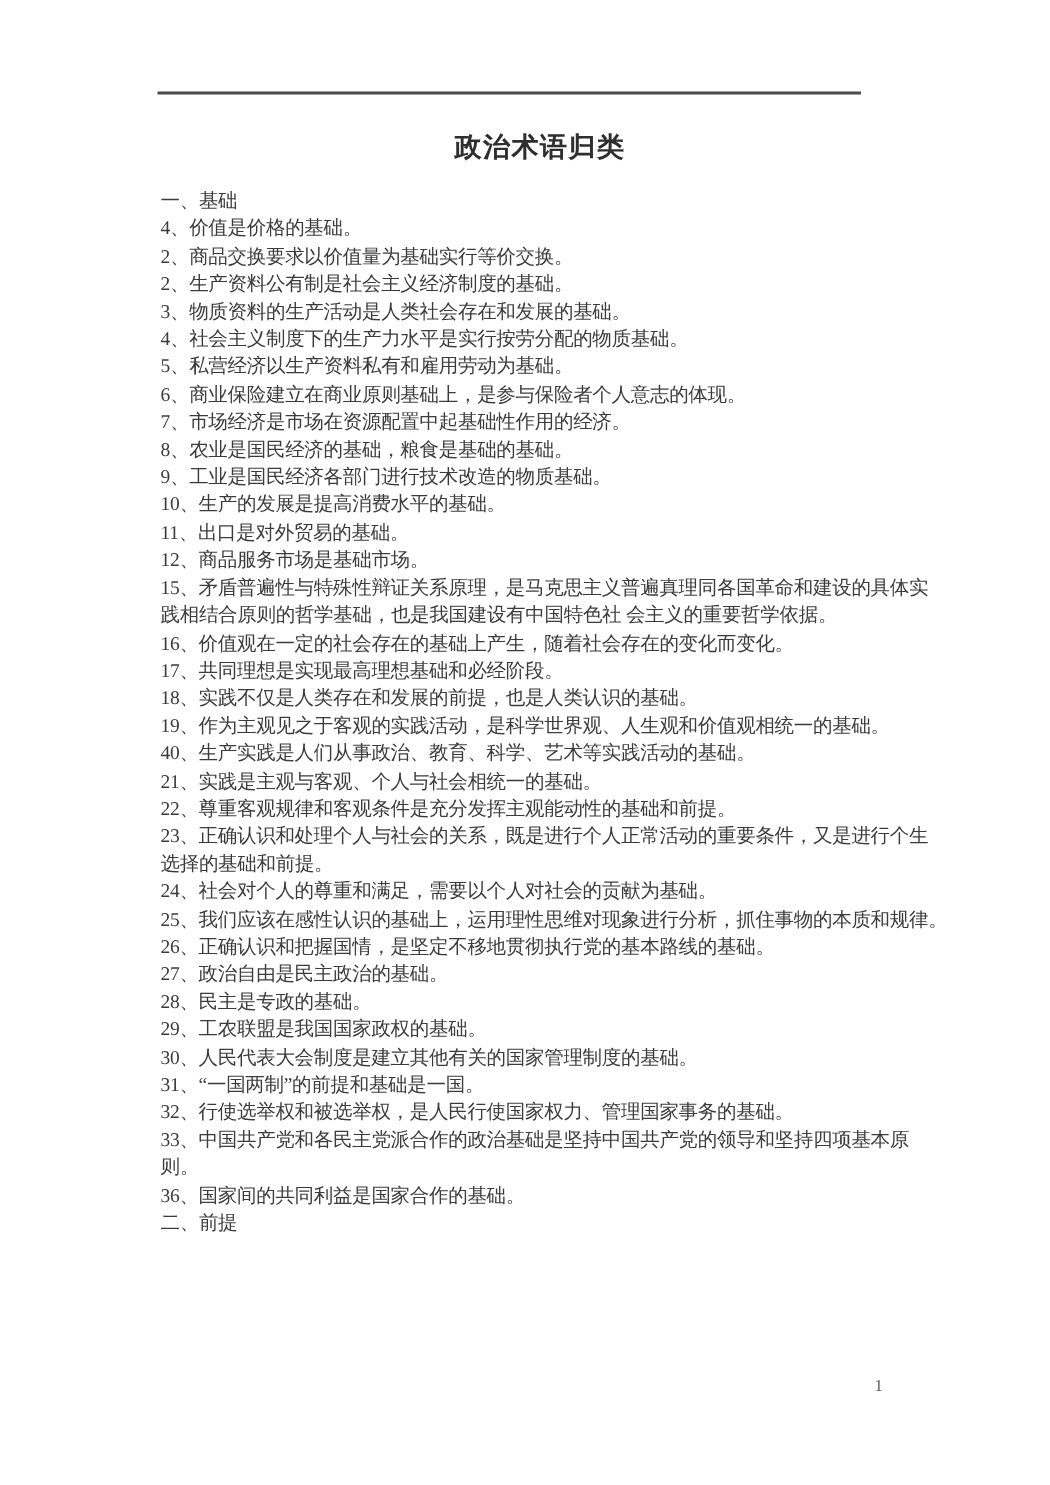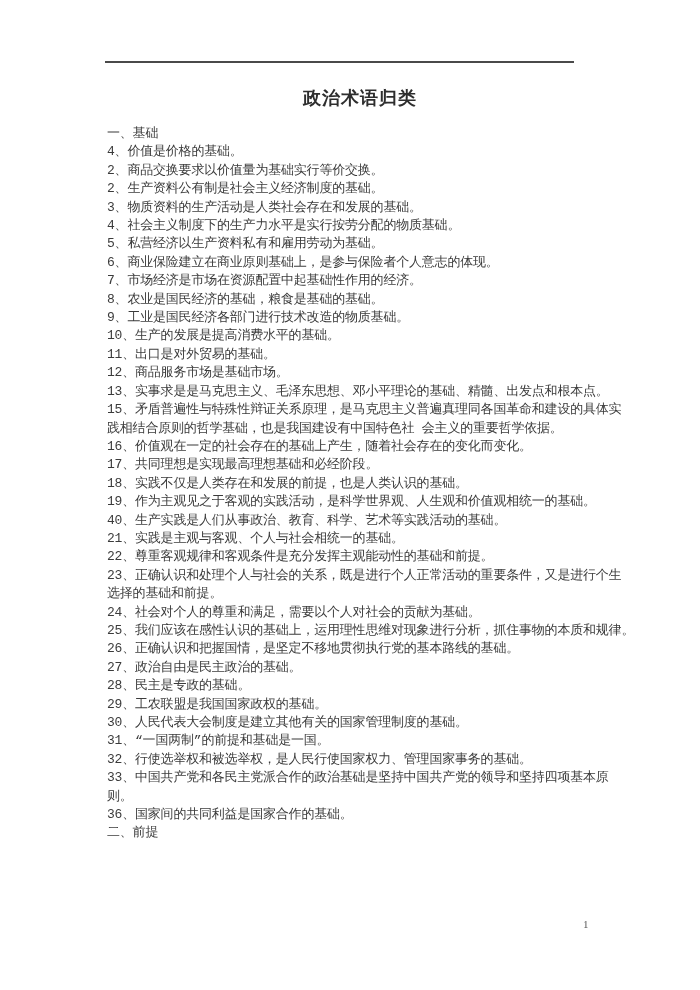--- a/index.html
+++ b/index.html
@@ -40,21 +40,20 @@
     margin: 0 0 16px 0;
     color: #2e2e2e;
   }
   .line {
     font-size: 13px;
     line-height: 18.4px;
     margin: 0;
     white-space: nowrap;
     letter-spacing: -0.2px;
     color: #3b3b3b;
-    font-family: Liberation Mono, monospace;
   }
   .page-number {
     position: absolute;
     left: 583px;
     top: 917px;
     font-size: 11px;
     line-height: 14px;
     color: #5a5a5a;
   }
 </style>
@@ -73,21 +72,20 @@
         <p class="line">3、物质资料的生产活动是人类社会存在和发展的基础。</p>
         <p class="line">4、社会主义制度下的生产力水平是实行按劳分配的物质基础。</p>
         <p class="line">5、私营经济以生产资料私有和雇用劳动为基础。</p>
         <p class="line">6、商业保险建立在商业原则基础上，是参与保险者个人意志的体现。</p>
         <p class="line">7、市场经济是市场在资源配置中起基础性作用的经济。</p>
         <p class="line">8、农业是国民经济的基础，粮食是基础的基础。</p>
         <p class="line">9、工业是国民经济各部门进行技术改造的物质基础。</p>
         <p class="line">10、生产的发展是提高消费水平的基础。</p>
         <p class="line">11、出口是对外贸易的基础。</p>
         <p class="line">12、商品服务市场是基础市场。</p>
-        <p class="line">13、实事求是是马克思主义、毛泽东思想、邓小平理论的基础、精髓、出发点和根本点。</p>
         <p class="line">15、矛盾普遍性与特殊性辩证关系原理，是马克思主义普遍真理同各国革命和建设的具体实</p>
         <p class="line">践相结合原则的哲学基础，也是我国建设有中国特色社 会主义的重要哲学依据。</p>
         <p class="line">16、价值观在一定的社会存在的基础上产生，随着社会存在的变化而变化。</p>
         <p class="line">17、共同理想是实现最高理想基础和必经阶段。</p>
         <p class="line">18、实践不仅是人类存在和发展的前提，也是人类认识的基础。</p>
         <p class="line">19、作为主观见之于客观的实践活动，是科学世界观、人生观和价值观相统一的基础。</p>
         <p class="line">40、生产实践是人们从事政治、教育、科学、艺术等实践活动的基础。</p>
         <p class="line">21、实践是主观与客观、个人与社会相统一的基础。</p>
         <p class="line">22、尊重客观规律和客观条件是充分发挥主观能动性的基础和前提。</p>
         <p class="line">23、正确认识和处理个人与社会的关系，既是进行个人正常活动的重要条件，又是进行个生</p>

